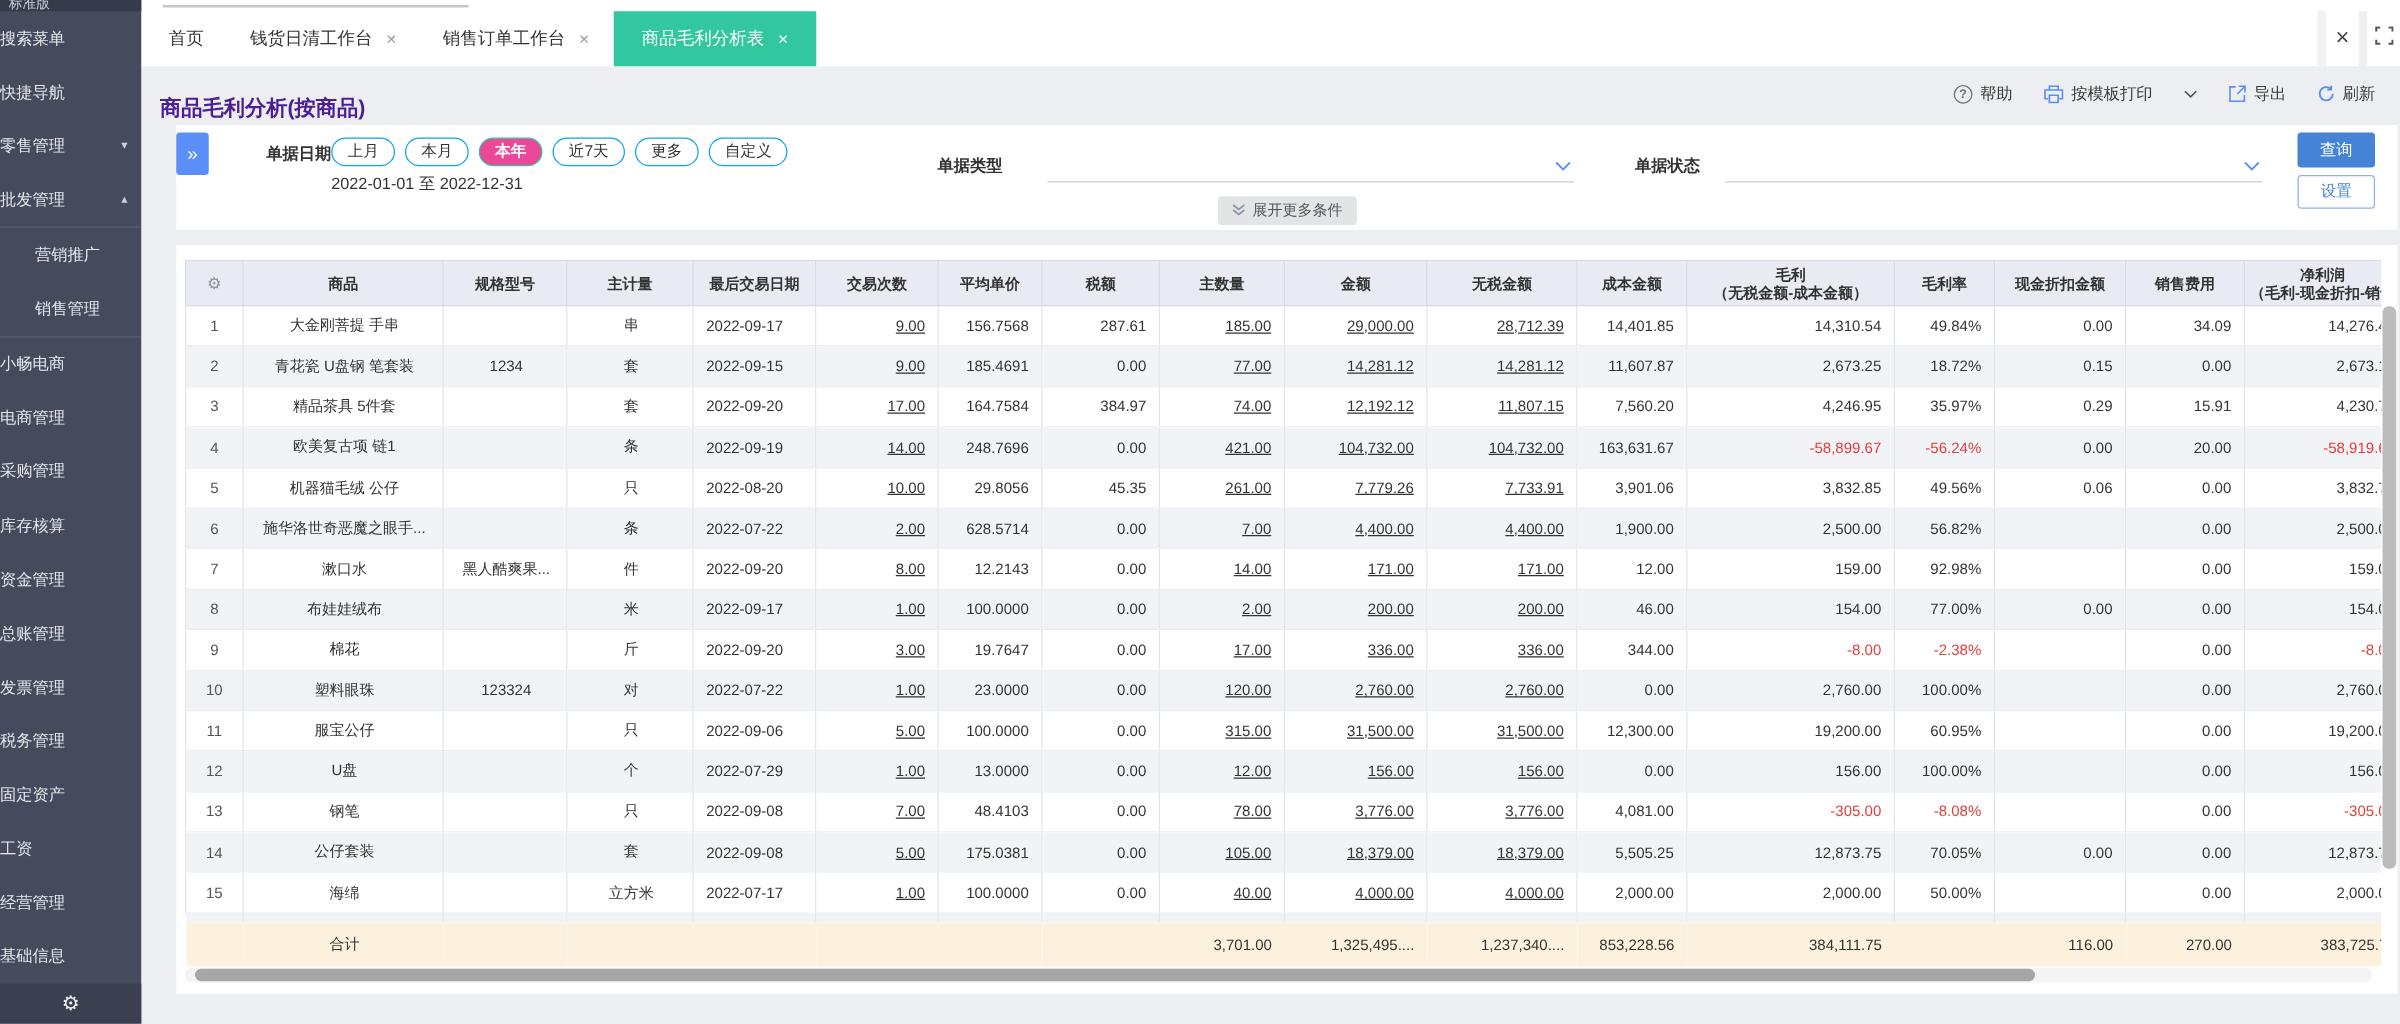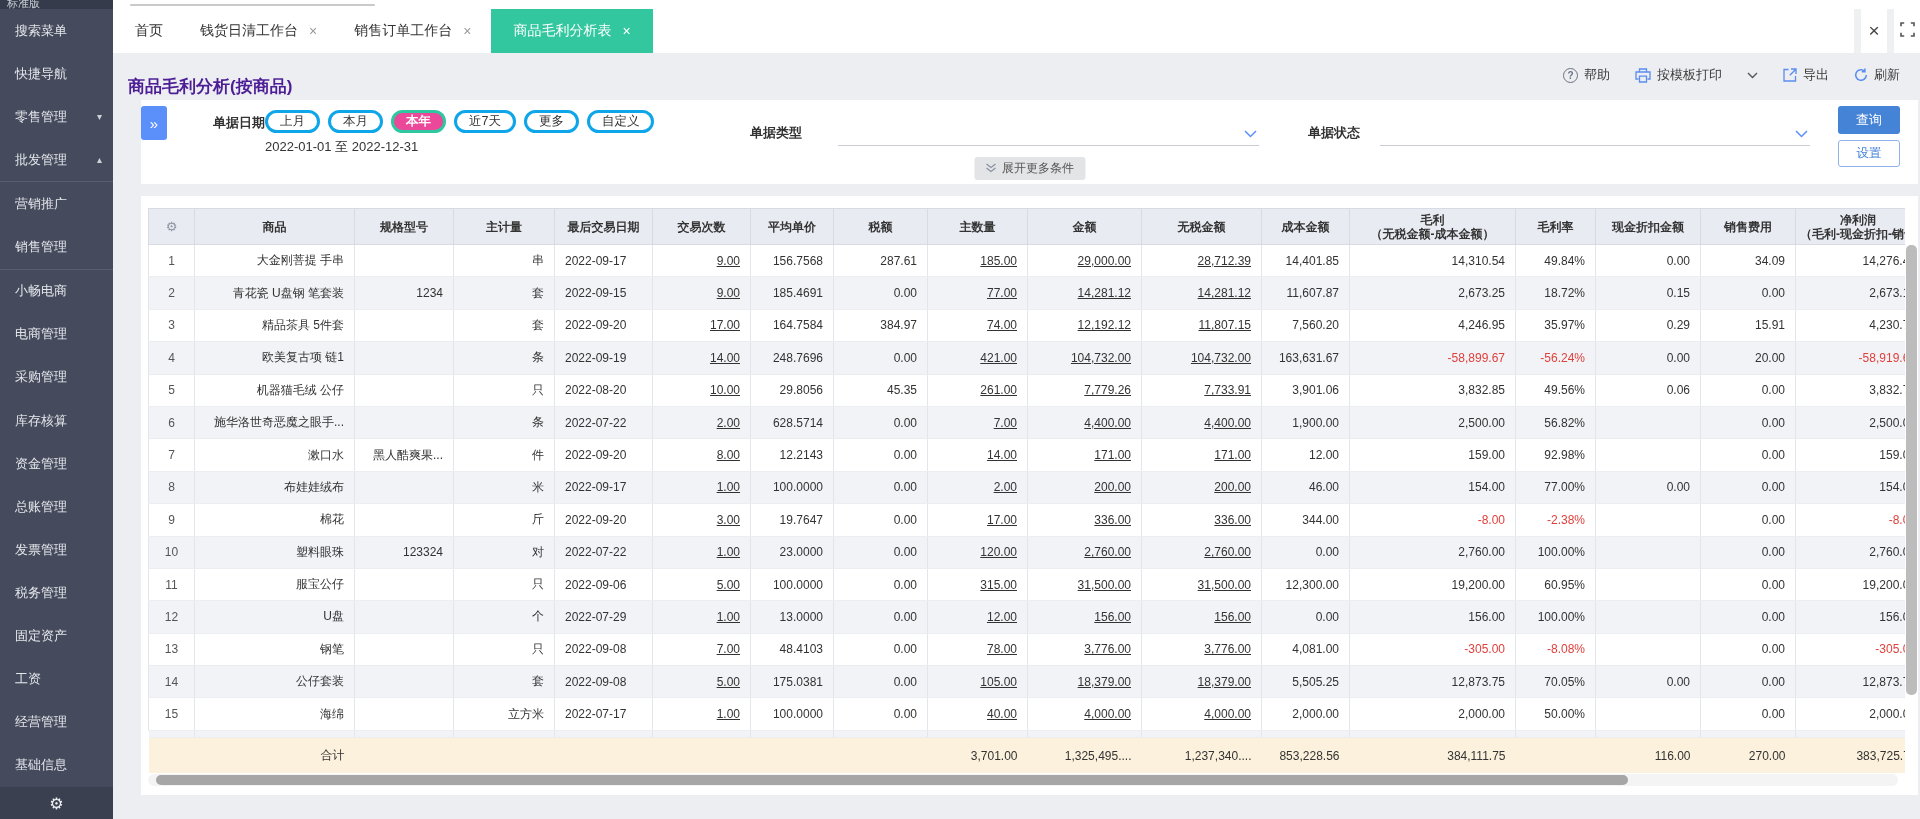--- a/index.html
+++ b/index.html
@@ -4,23 +4,23 @@
 <style>
   html,body{margin:0;padding:0;width:1920px;height:819px;overflow:hidden;
     font-family:"Liberation Sans","DejaVu Sans",sans-serif;background:#eceef2;position:relative;}
   *{box-sizing:border-box;}
 
   
   .sidebar{position:absolute;left:0;top:0;width:113px;height:819px;background:#454b5c;z-index:5;}
   .side-top{height:9px;background:#353b4a;color:#c8ccd4;font-size:11px;padding-left:7px;overflow:hidden;line-height:20px;}
   .side-top span{display:block;transform:translateY(-7px);}
   .side-menu{position:absolute;top:9px;bottom:32px;left:0;right:0;display:flex;flex-direction:column;}
-  .side-item{flex:1;display:flex;align-items:center;padding-left:15px;color:#e4e6eb;font-size:13px;
+  .side-item{flex:1;display:flex;align-items:center;color:#e4e6eb;font-size:13px;
     position:relative;cursor:pointer;white-space:nowrap;}
-  .side-item.sub{}
+  .side-item.sub{padding-left:28px;}
   .side-item.div-top{border-top:1px solid rgba(255,255,255,.10);}
   .side-item.div-bottom{border-bottom:1px solid rgba(255,255,255,.10);}
   .si-arrow{position:absolute;right:11px;font-size:10px;color:#cdd1d9;}
   .side-gear{position:absolute;bottom:0;left:0;width:113px;height:32px;background:#3a4050;
     display:flex;align-items:center;justify-content:center;color:#eceef2;font-size:16px;cursor:pointer;}
 
   
   .tabbar{position:absolute;left:113px;top:0;right:0;height:53px;background:#fff;}
   .topline{position:absolute;left:17px;top:4px;width:245px;height:2px;background:#c9c9c9;border-radius:2px;}
   .tabs{position:absolute;left:5px;top:9px;height:44px;display:flex;align-items:stretch;}
@@ -41,21 +41,21 @@
   .help-circle{width:15px;height:15px;border:1.3px solid #6b7280;border-radius:50%;display:inline-flex;
     align-items:center;justify-content:center;font-size:10px;color:#6b7280;font-weight:bold;}
   .tool svg{display:block;}
 
   
   .filtercard{position:absolute;left:141px;top:100px;right:2px;height:84px;background:#fff;}
   .collapse-btn{position:absolute;left:0;top:6px;width:26px;height:34px;background:#5b8ff9;color:#fff;
     border-radius:3px;display:flex;align-items:center;justify-content:center;font-size:15px;cursor:pointer;}
   .f-label{position:absolute;font-size:13px;font-weight:bold;color:#333;}
   .pills{position:absolute;left:124px;top:10px;display:flex;gap:8px;}
-  .pill{height:23px;padding:0 12px;border:3px solid #0ea5e9;border-radius:12px;display:inline-flex;
+  .pill{height:23px;padding:0 12px;border:1px solid #0ea5e9;border-radius:12px;display:inline-flex;
     align-items:center;font-size:12.5px;color:#333;cursor:pointer;background:#fff;white-space:nowrap;}
   .pill.active{background:#ec4899;border-color:#2fc7a0;color:#fff;font-weight:bold;}
   .daterange{position:absolute;left:124px;top:38px;font-size:13px;color:#333;}
   .sel-field{position:absolute;height:28px;border-bottom:1px solid #c9ccd4;cursor:pointer;}
   .sel-field .chev{position:absolute;right:2px;top:6px;}
   .btn-query{position:absolute;left:1697px;top:6px;width:62px;height:28px;background:#4583d6;color:#fff;
     border:none;border-radius:3px;font-size:13px;cursor:pointer;font-family:inherit;}
   .btn-settings{position:absolute;left:1697px;top:40px;width:62px;height:27px;background:#fff;color:#4583d6;
     border:1px solid #8fb3e8;border-radius:3px;font-size:12.5px;cursor:pointer;font-family:inherit;}
   .expand-more{position:absolute;left:50%;transform:translateX(-50%);top:57px;height:23px;background:#e3e4e6;
@@ -63,21 +63,21 @@
 
   
   .tablecard{position:absolute;left:141px;top:196px;right:2px;bottom:24px;background:#fff;}
   .tablewrap{position:absolute;left:7px;top:12px;width:1757px;overflow:hidden;}
   table.grid{table-layout:fixed;border-collapse:collapse;width:1772px;}
   .grid th{height:36px;background:#e9ebf2;border:1px solid #d8dbe3;font-size:12px;color:#333;
     font-weight:bold;text-align:center;padding:0 4px;line-height:14px;white-space:nowrap;}
   .grid td{height:32.4px;border-right:1px solid #e3e5ec;border-bottom:1px solid #ebedf1;font-size:12px;
     color:#333;padding:0 10px;white-space:nowrap;overflow:hidden;}
   .grid td.first{border-left:1px solid #e3e5ec;}
-  .grid td.al{text-align:right;padding-left:12px;}
+  .grid td.al{text-align:center;padding-left:12px;}
   .grid td.ac{}
   .grid td.ar{text-align:right;}
   .grid td.lastcol{padding-right:4px;}
   .grid tr.alt td{background:#f2f3f7;}
   .grid td.rowno{text-align:center;color:#555;}
   .linkcell span{text-decoration:underline;cursor:pointer;}
   .neg{color:#e0403c !important;}
   .grid tr.sliver td{height:7px;background:#f2f3f7;padding:0;}
   .grid tr.total td{background:#fcf1dc;font-weight:normal;border-right:none;border-bottom:none;height:36px;}
   .gear-head{color:#8d93a3;font-size:13px;cursor:pointer;}

